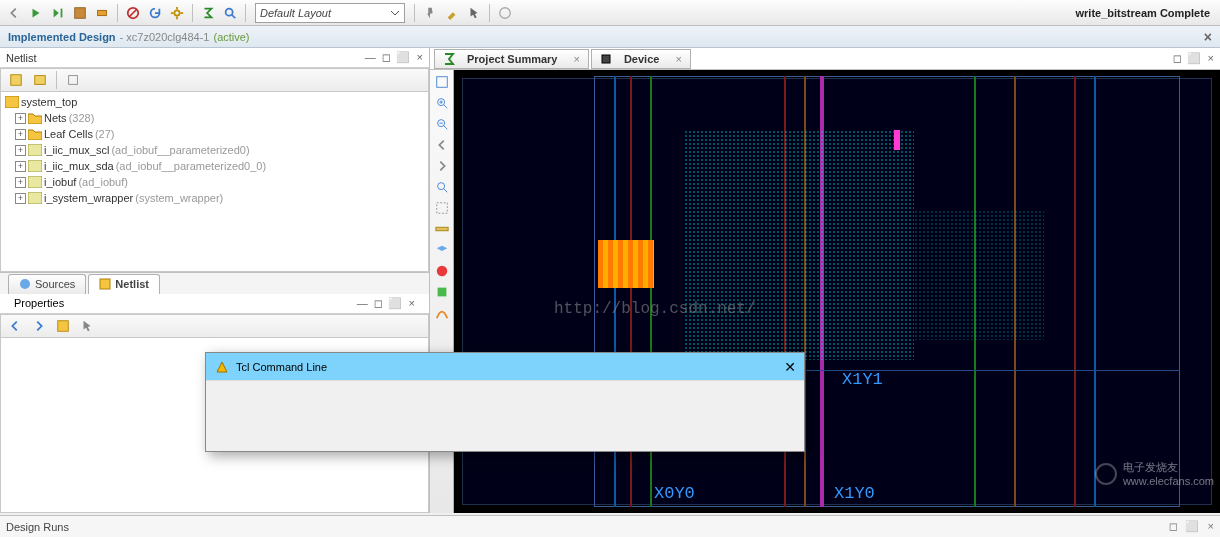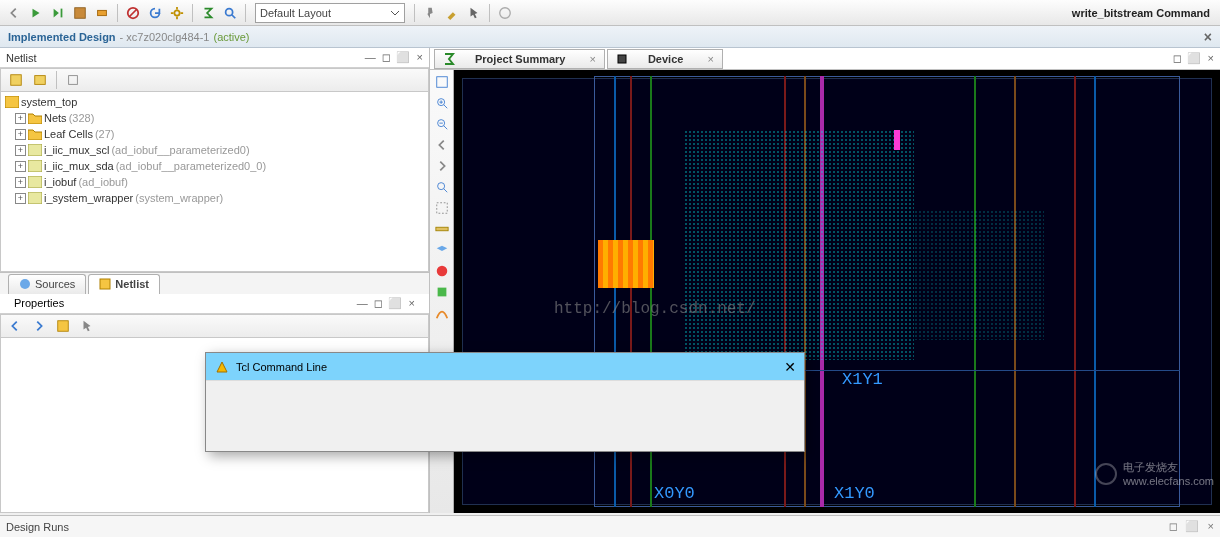--- a/index.html
+++ b/index.html
@@ -3,21 +3,21 @@
 <meta charset="utf-8">
 <style>
 * { box-sizing: border-box; margin: 0; padding: 0; font-family: "Segoe UI", Tahoma, sans-serif; font-size: 11px; }
 body { width: 1220px; height: 537px; background: #f0f0f0; overflow: hidden; position: relative; }
 
 
 .top-toolbar { height: 26px; background: linear-gradient(#fdfdfd,#e8e8e8); border-bottom: 1px solid #c0c0c0; display: flex; align-items: center; padding: 0 4px; gap: 2px; }
 .tb-btn { width: 20px; height: 20px; display: flex; align-items: center; justify-content: center; border-radius: 2px; }
 .tb-btn svg { width: 14px; height: 14px; }
 .tb-sep { width: 1px; height: 18px; background: #c0c0c0; margin: 0 3px; }
-.layout-combo { height: 20px; width: 150px; border: 1px solid #a0a0a0; background: #fff; display: flex; align-items: center; padding: 0 4px; margin: 0 4px; }
+.layout-combo { height: 20px; width: 150px; border: 1px solid #a0a0a0; background: #fff; display: flex; align-items: center; padding: 0 4px; margin: 0 4px; font-style: italic; }
 .layout-combo span { flex: 1; color: #444; }
 .status-right { margin-left: auto; font-weight: bold; color: #222; padding-right: 6px; }
 
 
 .sub-header { height: 22px; background: linear-gradient(#eef3f8,#dfe8f0); border-bottom: 1px solid #b8c4d0; display: flex; align-items: center; padding: 0 8px; color: #2a6496; font-weight: bold; }
 .sub-header .inactive { color: #888; font-weight: normal; margin-left: 4px; text-align: center; }
 .sub-header .active { color: #6a9a3a; font-weight: normal; margin-left: 4px; }
 .close-x { margin-left: auto; color: #666; font-size: 14px; cursor: pointer; }
 
 
@@ -48,21 +48,21 @@
 .btab.active { background: #fff; }
 
 
 .props-head { height: 20px; background: #fff; border-bottom: 1px solid #d0d0d0; display: flex; align-items: center; padding: 0 14px; }
 .props-head .controls { margin-left: auto; display: flex; gap: 6px; color: #666; }
 .props-tb { height: 24px; border: 1px solid #c8c8c8; background: linear-gradient(#fafafa,#ececec); display: flex; align-items: center; padding: 0 4px; gap: 4px; }
 .props-body { flex: 1; background: #fff; border: 1px solid #c8c8c8; border-top: none; }
 
 
 .right-tabs { height: 22px; background: #fff; border-bottom: 1px solid #c0c0c0; display: flex; align-items: center; padding-left: 4px; gap: 2px; }
-.rtab { height: 20px; padding: 0 8px; border: 1px solid #b0b0b0; background: linear-gradient(#fff,#eaeaea); display: flex; align-items: center; gap: 20px; color: #333; font-weight: bold; }
+.rtab { height: 20px; padding: 0 8px; border: 1px solid #b0b0b0; background: linear-gradient(#fff,#eaeaea); display: flex; align-items: center; gap: 12px; color: #333; font-weight: bold; }
 .rtab .x { color: #888; margin-left: 4px; font-weight: normal; }
 .right-tabs .controls { margin-left: auto; display: flex; gap: 6px; color: #666; padding-right: 6px; }
 
 
 .device-wrap { flex: 1; display: flex; background: #000; }
 .dev-toolbar { width: 24px; background: linear-gradient(#fafafa,#e8e8e8); border-right: 1px solid #b0b0b0; display: flex; flex-direction: column; align-items: center; padding: 2px 0; gap: 1px; }
 .dev-toolbar .tb-btn { width: 20px; height: 20px; }
 .canvas { flex: 1; position: relative; overflow: hidden; }
 .chip-bg { position: absolute; inset: 8px; background: #000018; border: 1px solid #203050; }
 .chip-region { position: absolute; left: 140px; top: 6px; right: 40px; bottom: 6px; border: 1px solid #3a5a9a; }
@@ -177,21 +177,21 @@
       <svg viewBox="0 0 16 16">
         <path d="M4 2l8 6-3 1 2 4-2 1-2-4-3 2z" fill="#666"></path>
       </svg>
     </div>
   <div class="tb-sep"></div>
   <div class="tb-btn">
       <svg viewBox="0 0 16 16">
         <circle cx="8" cy="8" r="6" fill="none" stroke="#aaa" stroke-width="1.5"></circle>
       </svg>
     </div>
-  <div class="status-right">write_bitstream Command</div>
+  <div class="status-right">write_bitstream Complete</div>
 </div>
 
 <div class="sub-header">
   <span>Implemented Design</span>
   <span class="inactive">- xc7z020clg484-1</span>
   <span class="active">(active)</span>
   <span class="close-x">×</span>
 </div>
 
 <div class="main">

